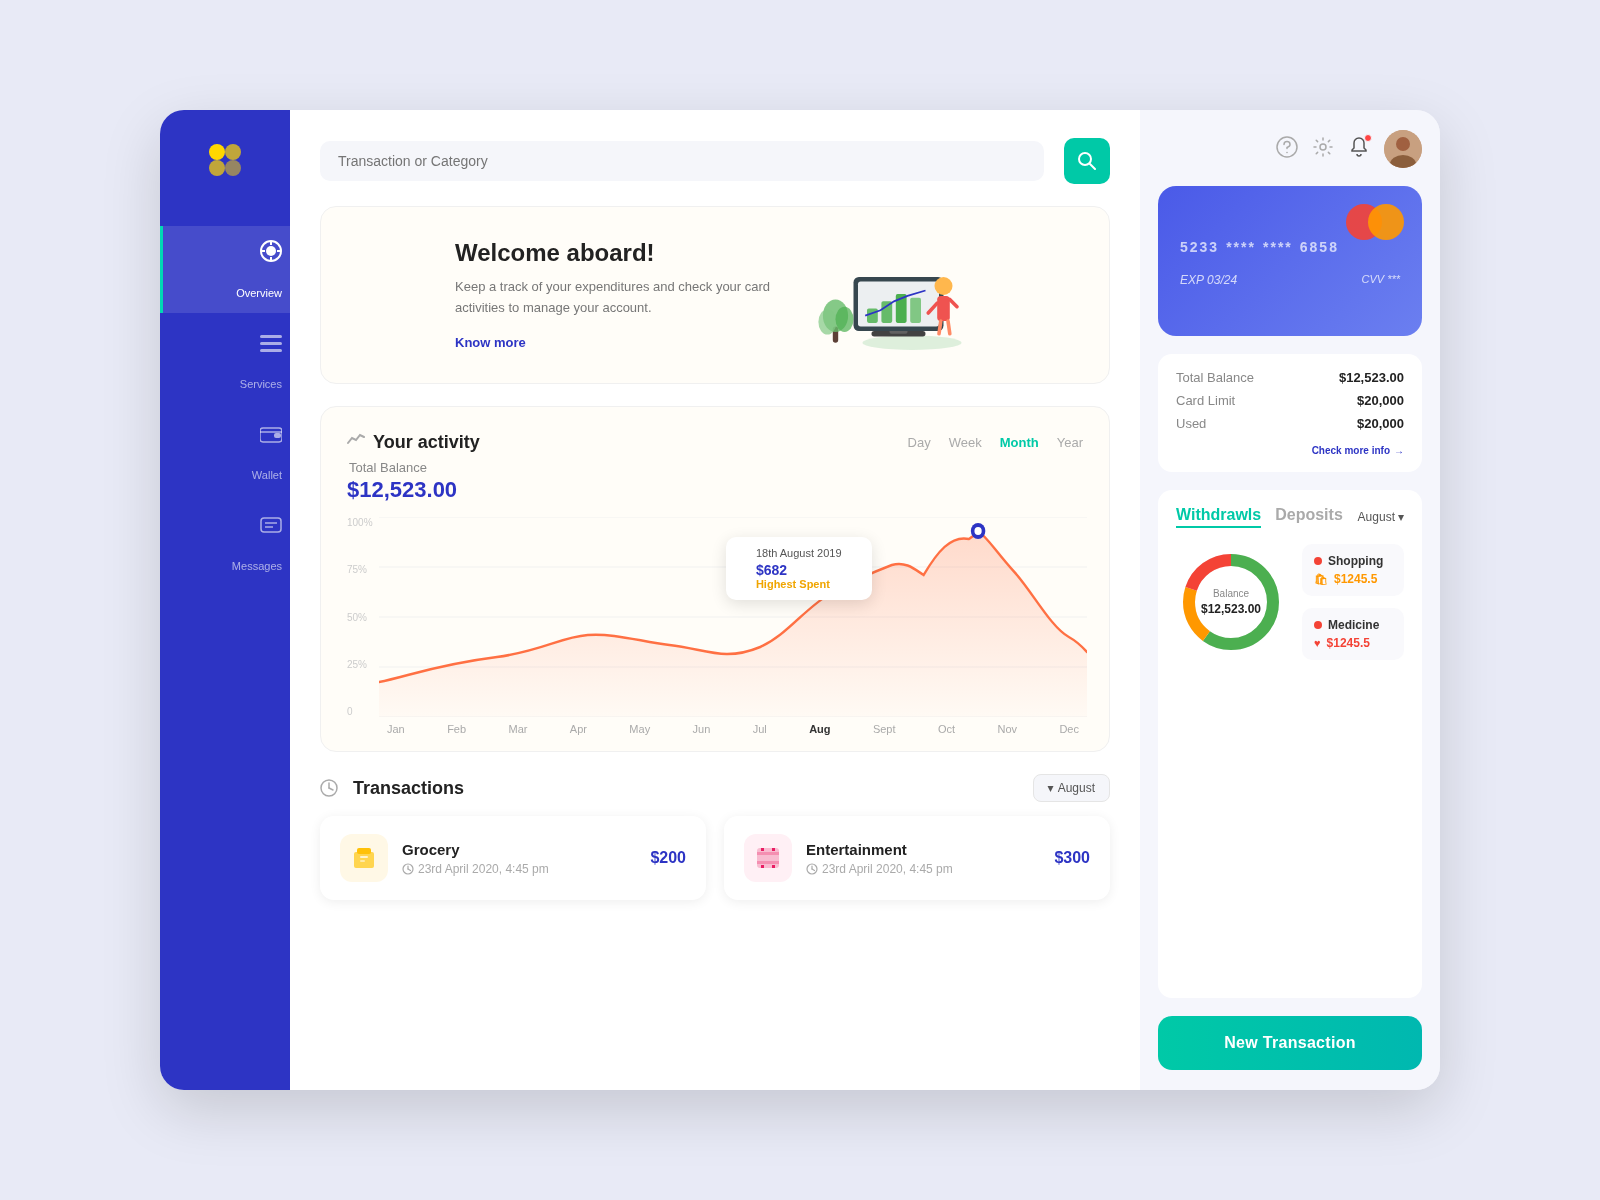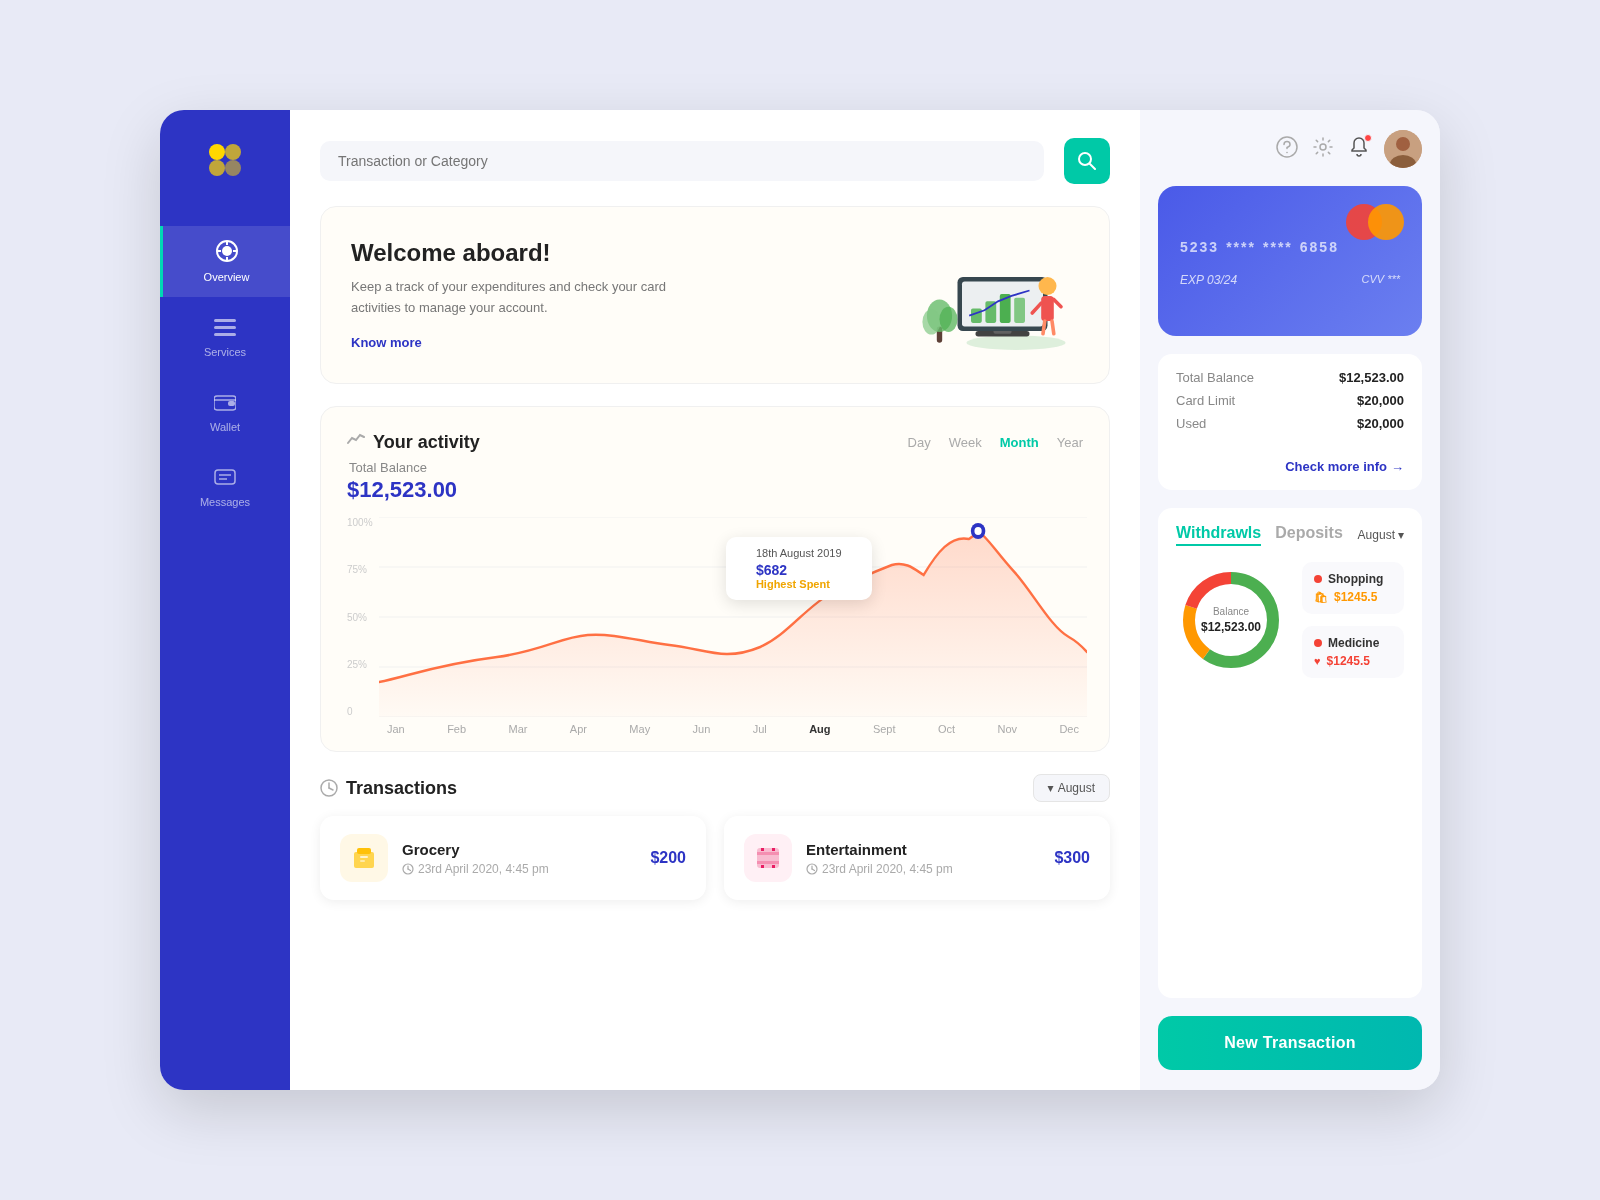--- a/index.html
+++ b/index.html
@@ -42,27 +42,27 @@
     }
     .sidebar-nav {
       display: flex;
       flex-direction: column;
       gap: 8px;
       width: 100%;
     }
     .sidebar-item {
       display: flex;
       flex-direction: column;
-      align-items: center;
+      align-items: flex-end;
       padding: 14px 8px;
       cursor: pointer;
       position: relative;
       color: rgba(255,255,255,0.6);
       font-size: 12px;
-      gap: 6px;
+      gap: 22px;
     }
     .sidebar-item.active {
       background: rgba(255,255,255,0.12);
       color: #fff;
       border-left: 3px solid #00d9b4;
     }
     .sidebar-icon {
       font-size: 20px;
       line-height: 1;
     }
@@ -109,21 +109,21 @@
       color: #fff;
       font-size: 18px;
     }
     
     .welcome-card {
       background: #fffdf8;
       border-radius: 16px;
       padding: 28px 30px;
       display: flex;
       align-items: center;
-      justify-content: space-between;
+      justify-content: center;
       border: 1px solid #f0f0f0;
       min-height: 140px;
     }
     .welcome-text h2 {
       font-size: 24px;
       font-weight: 800;
       color: #222;
       margin-bottom: 10px;
     }
     .welcome-text p {
@@ -230,21 +230,21 @@
     }
     .transactions-header {
       display: flex;
       align-items: center;
       justify-content: space-between;
       margin-bottom: 14px;
     }
     .transactions-title {
       display: flex;
       align-items: center;
-      gap: 8px;
+      gap: 15px;
       font-size: 18px;
       font-weight: 700;
       color: #222;
     }
     .recent-badge {
       background: #f5f6fa;
       border: 1px solid #e5e5e5;
       border-radius: 8px;
       padding: 6px 14px;
       font-size: 12px;
@@ -400,28 +400,28 @@
     .balance-row {
       display: flex;
       justify-content: space-between;
       align-items: center;
       font-size: 13px;
     }
     .balance-label { color: #888; }
     .balance-value { font-weight: 600; color: #222; }
     .check-more-link {
       color: #2d34c4;
-      font-size: 13px;
+      font-size: 10px;
       font-weight: 700;
       cursor: pointer;
       display: flex;
       align-items: center;
       gap: 4px;
       justify-content: flex-end;
-      margin-top: 20px;
+      margin-top: 6px;
     }
     
     .withdrawals-card {
       background: #fff;
       border-radius: 14px;
       padding: 16px 18px;
       flex: 1;
     }
     .withdrawals-header {
       display: flex;

